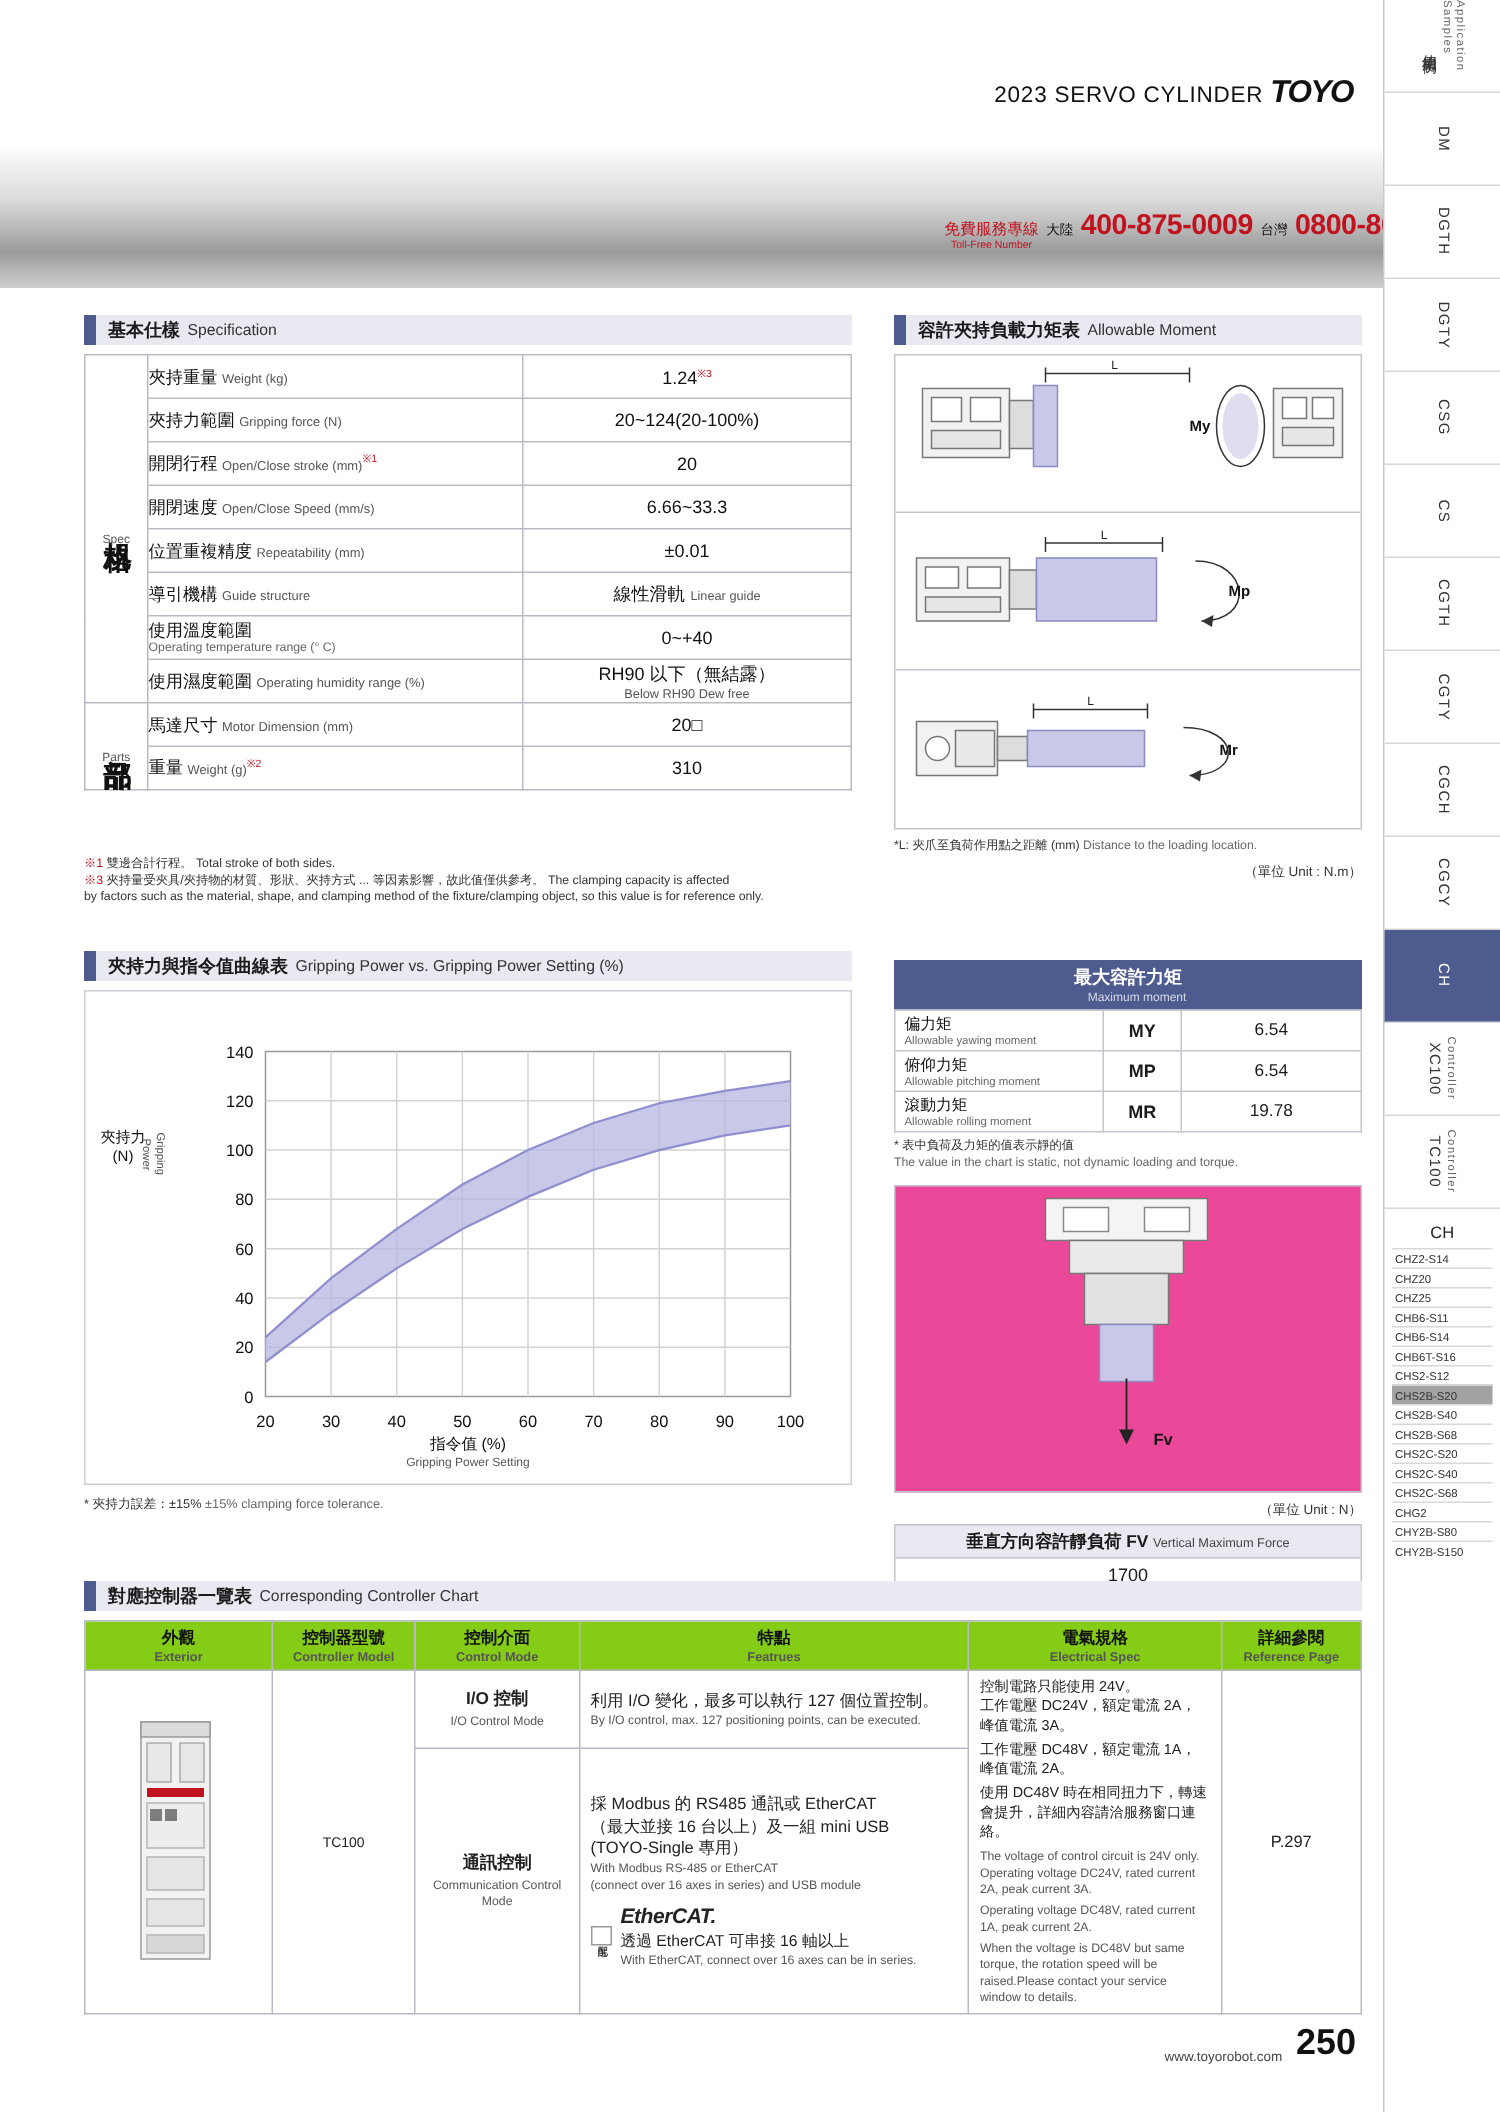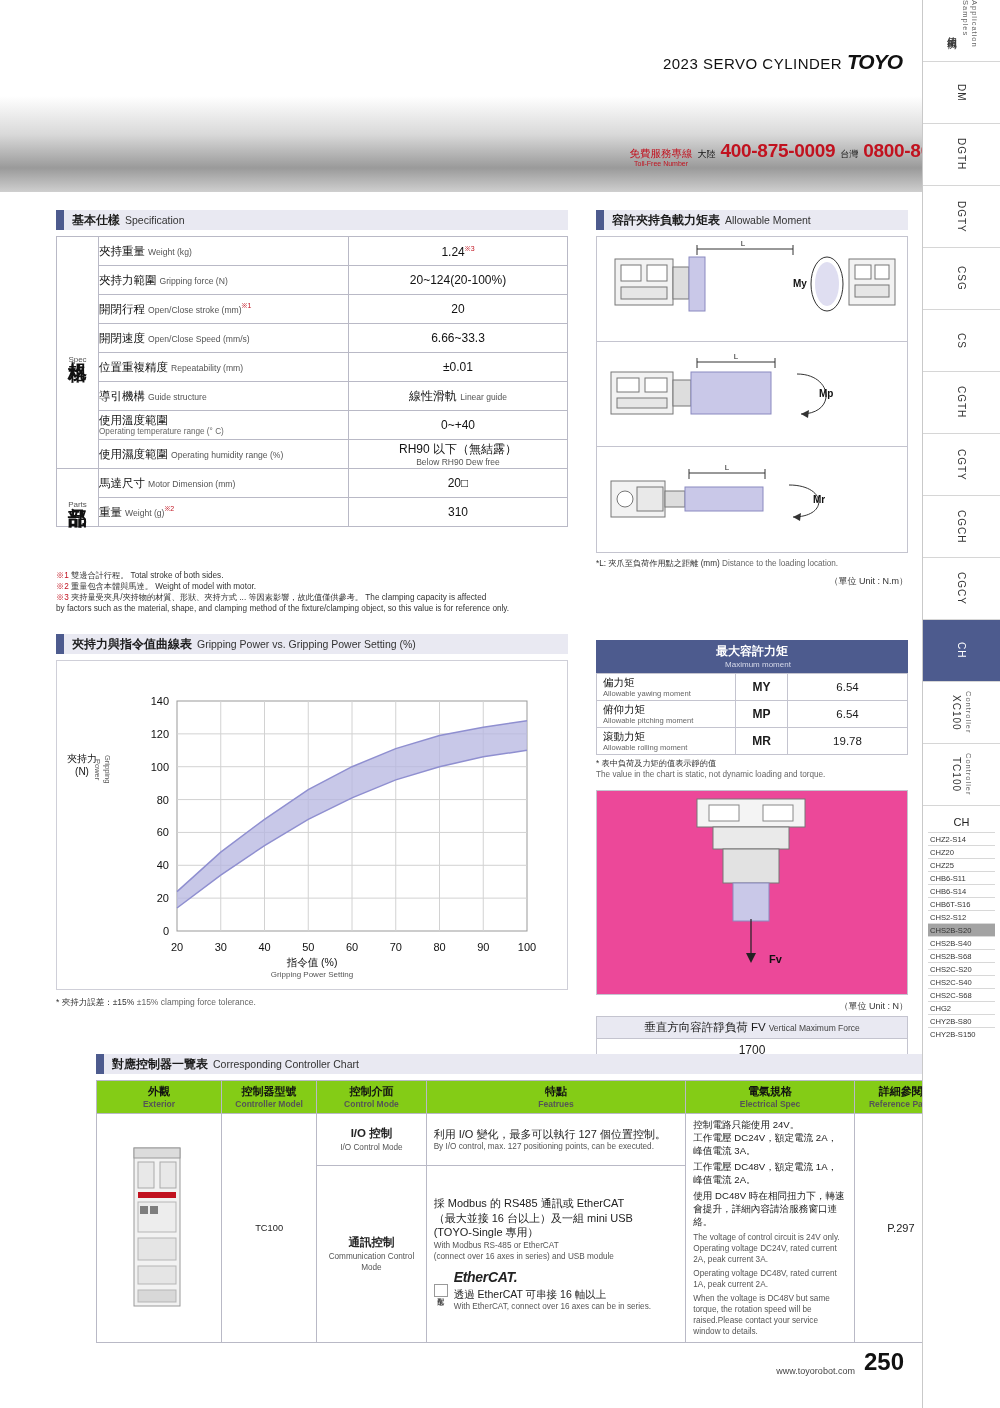--- a/index.html
+++ b/index.html
@@ -91,26 +91,26 @@
   .axis-y-label { position:absolute; left:8px; top:92px; width:34px; text-align:center; font-size:10px; line-height:1.25; color:#111; }
   .axis-y-label .en { writing-mode:vertical-rl; font-size:7.5px; color:#555; position:absolute; left:28px; top:2px; }
   .xlab { position:absolute; left:0; right:0; bottom:10px; text-align:center; font-size:10.5px; color:#111; }
   .xlab .en { display:block; font-size:8px; color:#555; }
 
   
   .fv { position:absolute; left:596px; top:790px; width:312px; }
   .fv-box { border:1px solid #c4c4cf; height:205px; background:#ec4899; position:relative; }
   .fv-unit { text-align:right; font-size:9px; color:#333; margin-top:5px; }
   .fv-cap { background:#e9e9f2; border:1px solid #c4c4cf; text-align:center; padding:3px 0; margin-top:3px; }
-  .fv-cap .cn { font-size:11.5px; font-weight:normal; }
+  .fv-cap .cn { font-size:11.5px; font-weight:bold; }
   .fv-cap .en { font-size:8.5px; color:#444; }
   .fv-val { border:1px solid #c4c4cf; border-top:none; text-align:center; font-size:12px; padding:4px 0; }
 
   
-  .ctrl { position:absolute; left:56px; top:1054px; width:852px;margin-left:40px; }
+  .ctrl { position:absolute; left:56px; top:1054px; width:852px; }
   table.ct { border-collapse:collapse; width:852px; margin-top:6px; }
   table.ct th { background:#84cc16; border:1px solid #b9b9c6; font-weight:bold; padding:3px 0 4px; }
   table.ct th .cn { font-size:11px; display:block; color:#111; }
   table.ct th .en { font-size:8.5px; display:block; color:#555; }
   table.ct td { border:1px solid #b9b9c6; vertical-align:middle; padding:5px 7px; font-size:9.3px; color:#222; line-height:1.35; }
   .cn11 { font-size:11.5px; }
   .en8 { font-size:8.2px; color:#555; }
   .ctr { text-align:center; }
 
   
@@ -225,21 +225,20 @@
           <span class="cn">重量</span><span class="en">Weight (g)</span><span class="sup">※2</span>
         </td>
         <td class="valcol">310</td>
       </tr>
     </tbody>
       </table>
   </div>
 
   <div class="notes">
     <div><span class="r">※1</span> <span>雙邊合計行程。 Total stroke of both sides.</span></div>
-    <div><span class="r">※2</span> <span>重量包含本體與馬達。 Weight of model with motor.</span></div>
     <div><span class="r">※3</span> <span>夾持量受夾具/夾持物的材質、形狀、夾持方式 ... 等因素影響，故此值僅供參考。 The clamping capacity is affected</span></div>
     <div><span>by factors such as the material, shape, and clamping method of the fixture/clamping object, so this value is for reference only.</span></div>
   </div>
 
   <div class="mom">
     <div class="sec-h">
       <span class="t">容許夾持負載力矩表</span>
       <span class="e">Allowable Moment</span>
     </div>
     <div class="mom-box">

